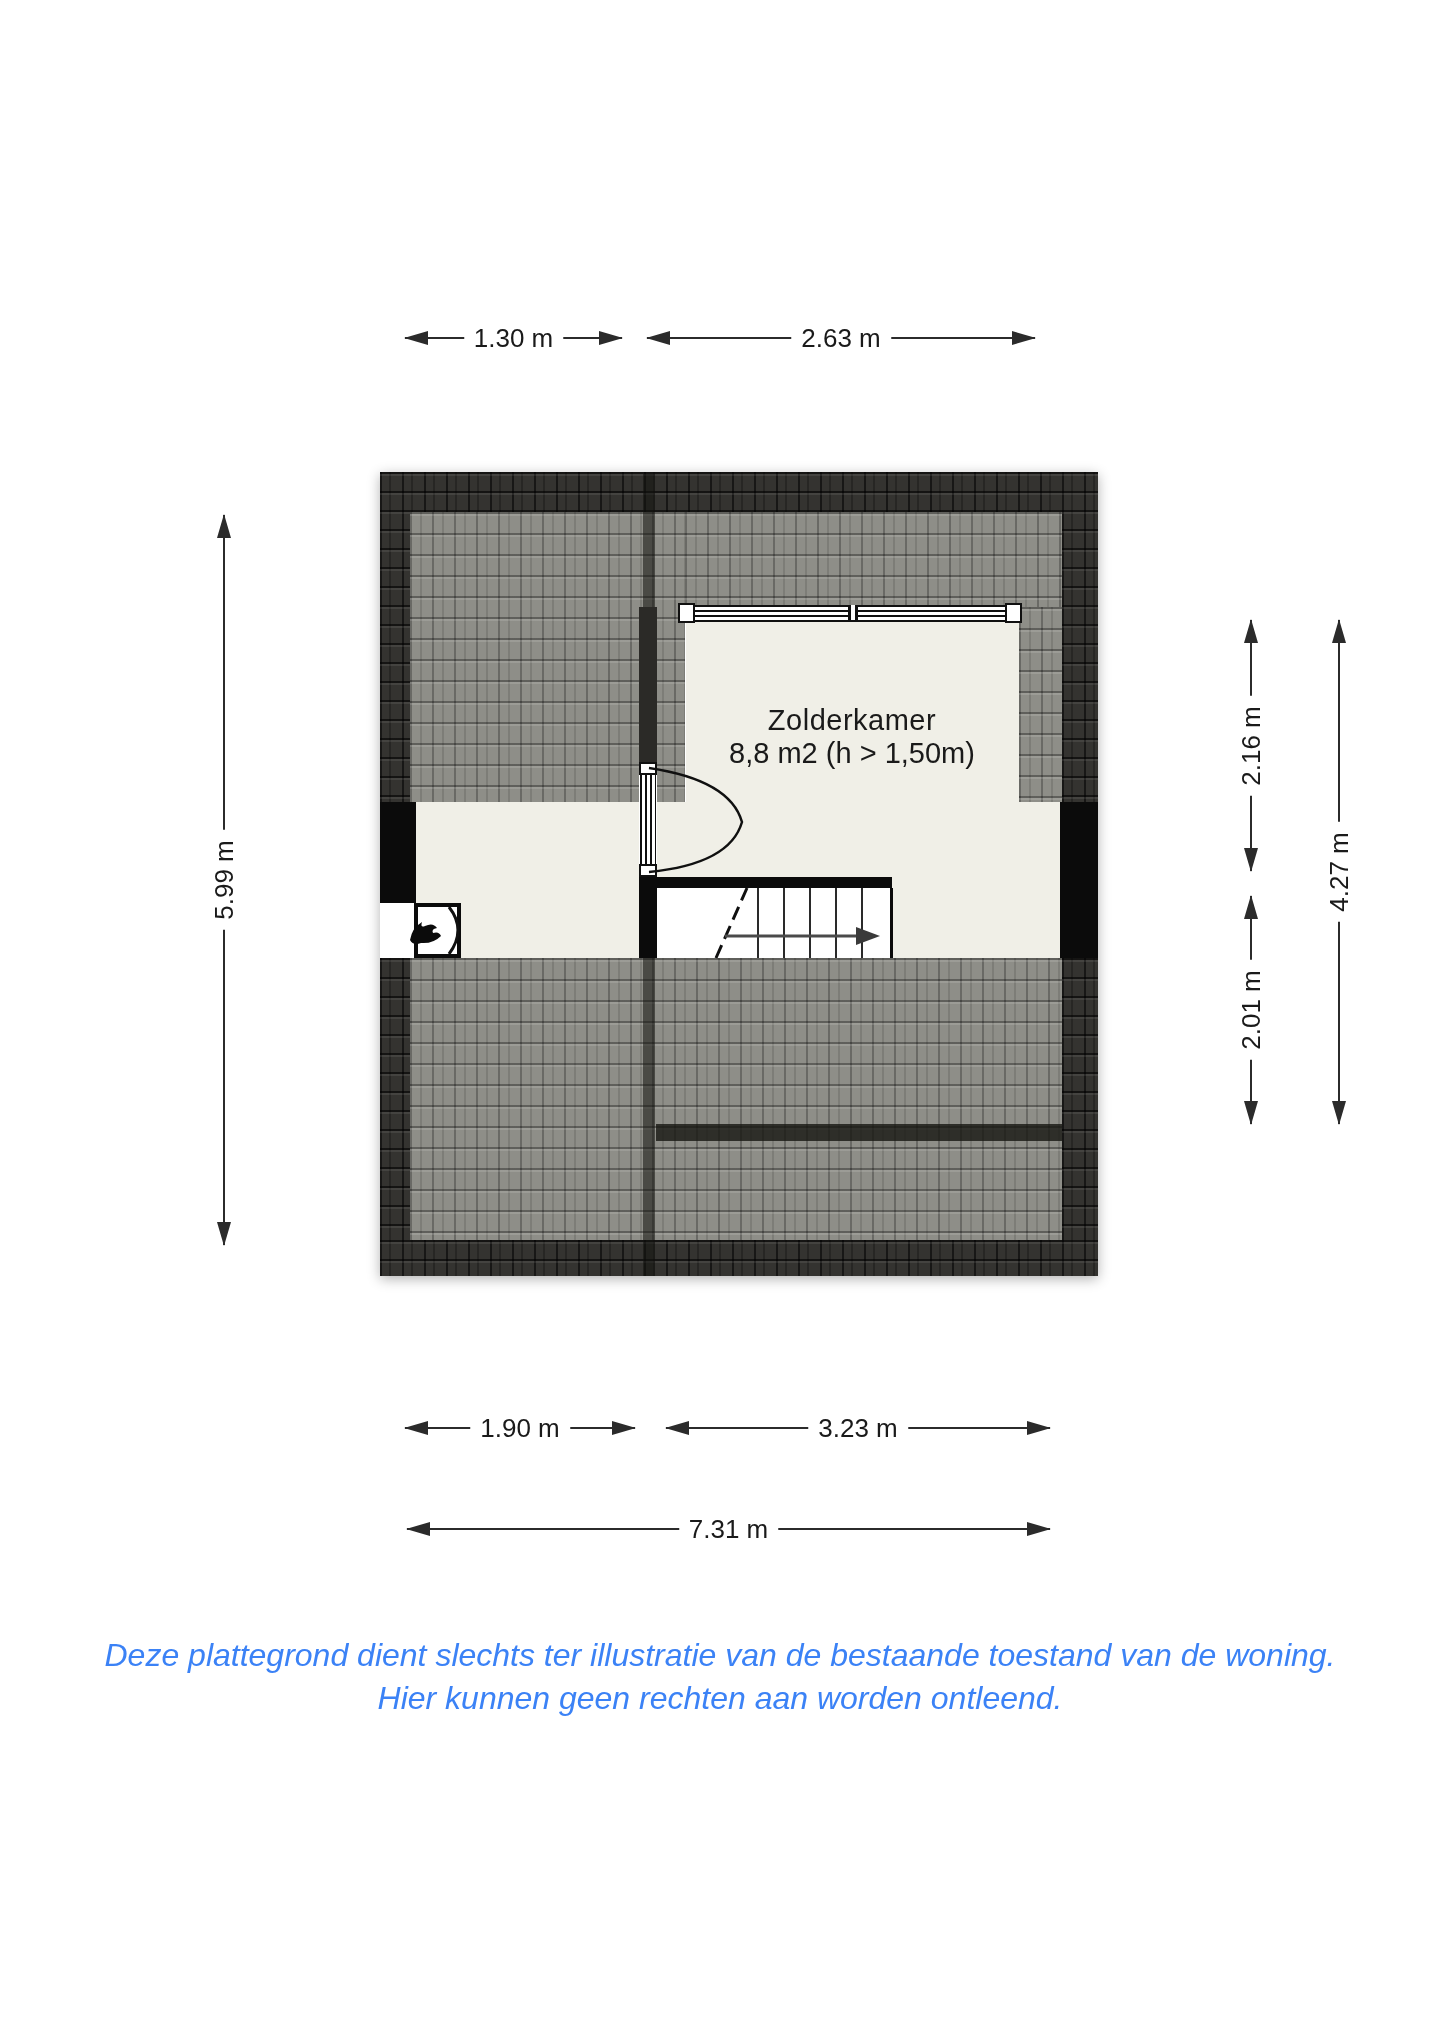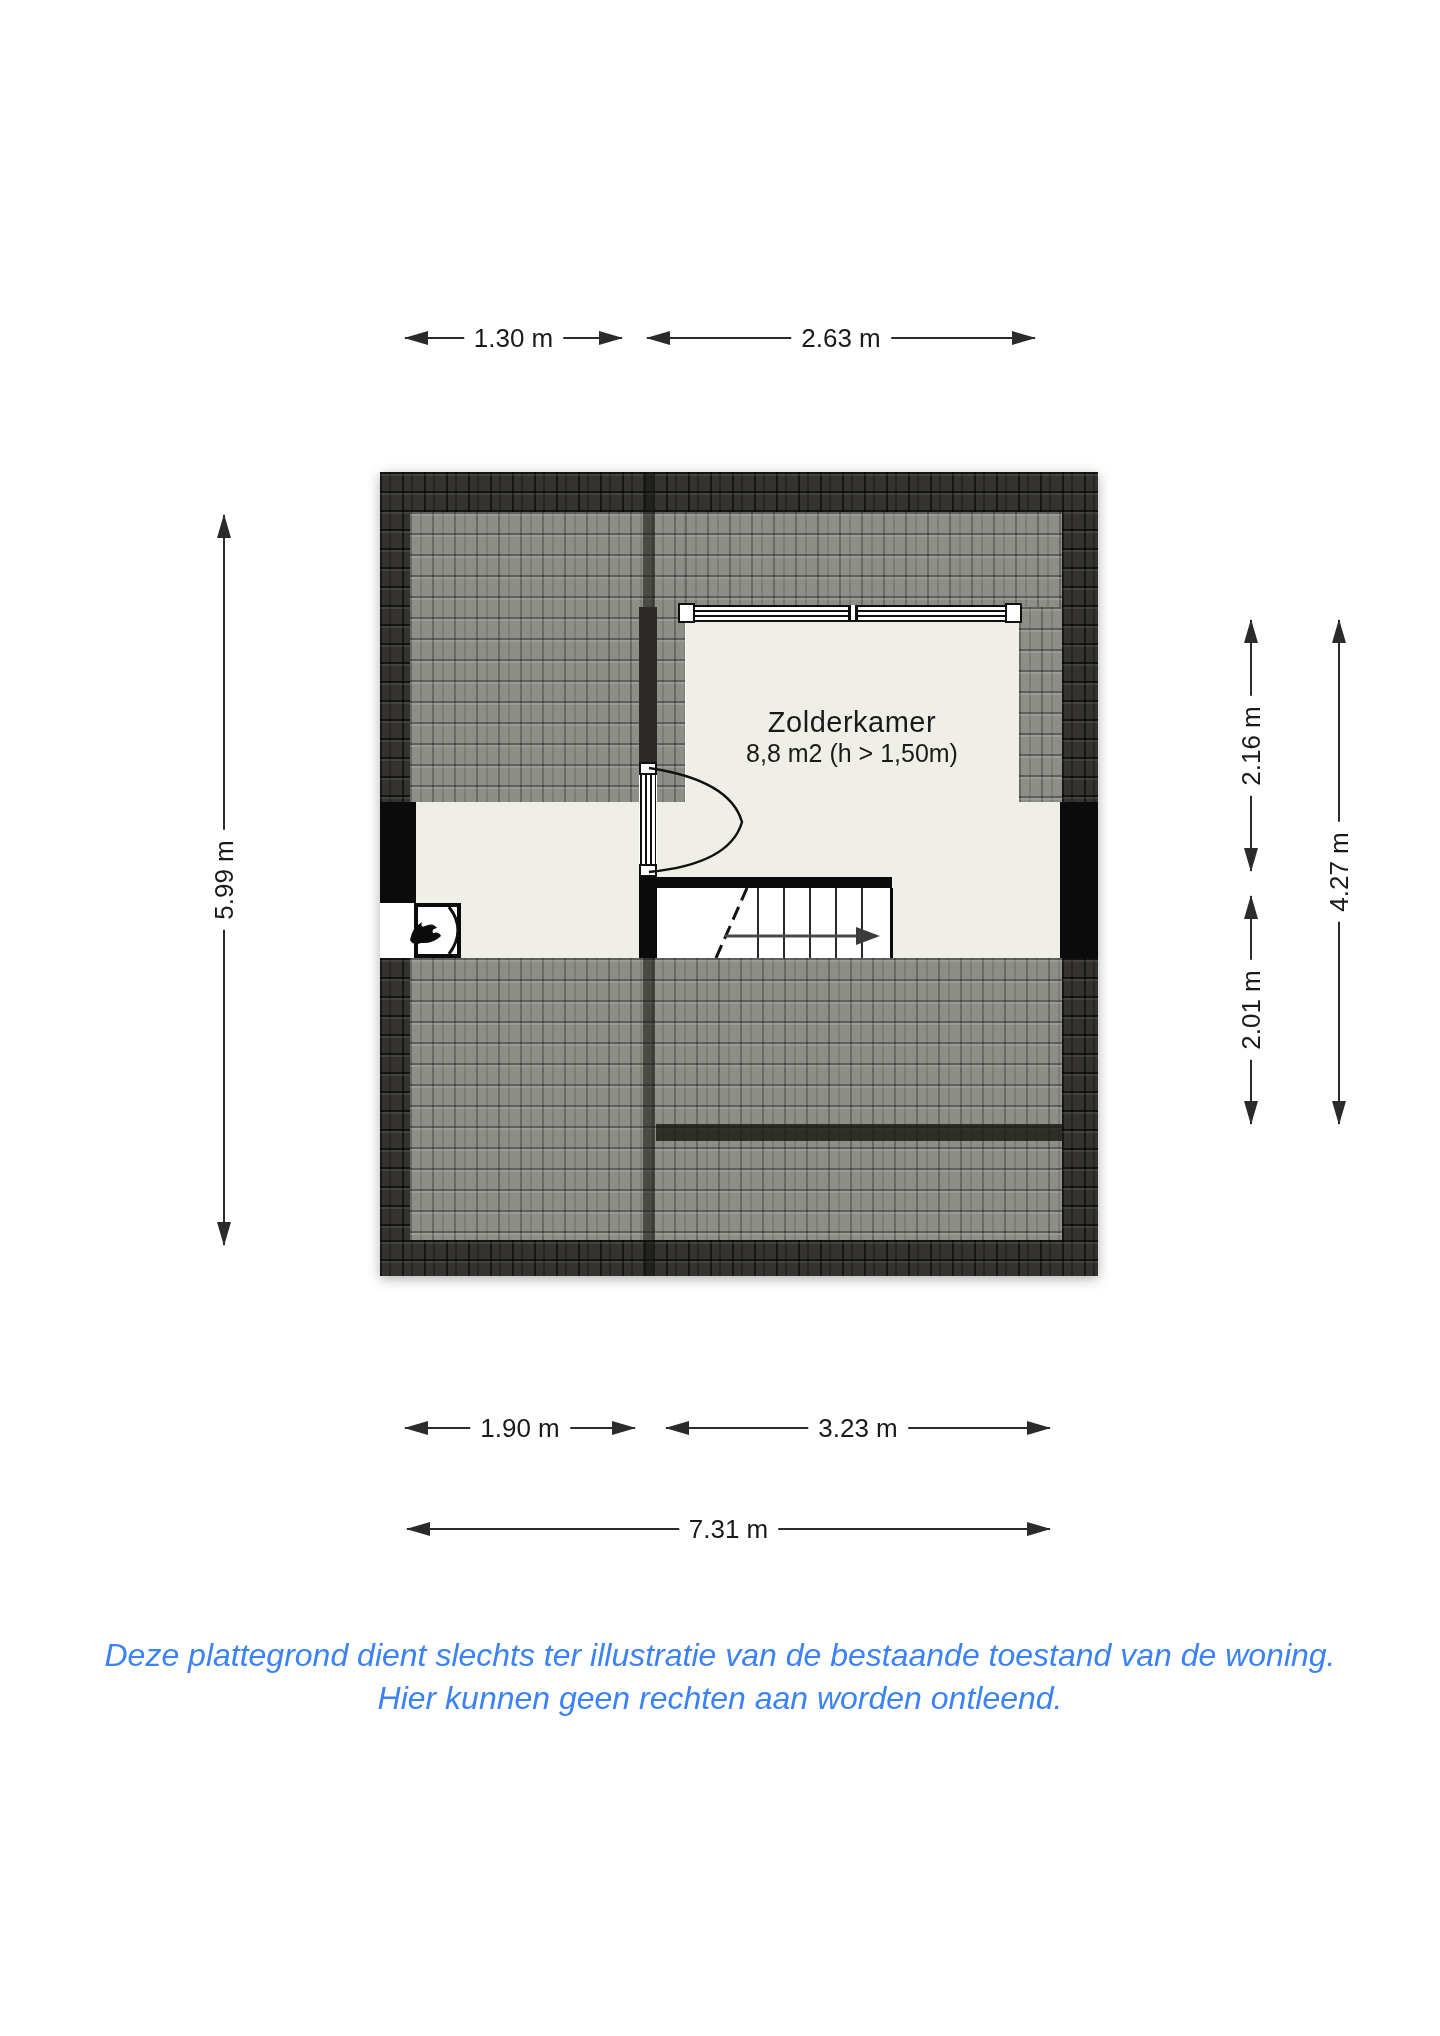--- a/index.html
+++ b/index.html
@@ -48,21 +48,21 @@
   .door-post{background:#ffffff;border:2px solid #101010;box-sizing:border-box;}
 
   .tread{background:#2a2a2a;width:2px;}
   .stair-rightwall{background:#0b0b0b;}
 
   .closet{background:#ffffff;border:4px solid #0b0b0b;box-sizing:border-box;}
 
   
   .room-label{transform:translate(-50%,-50%);text-align:center;white-space:nowrap;}
   .room-name{font-size:29px;letter-spacing:.5px;}
-  .room-sub{font-size:25px;}
+  .room-sub{font-size:29px;}
 
   
   .hdim{height:0;border-top:2px solid #2b2b2b;}
   .hdim .ah-l,.hdim .ah-r{position:absolute;top:-8px;width:0;height:0;
     border-top:7px solid transparent;border-bottom:7px solid transparent;}
   .hdim .ah-l{left:-1px;border-right:24px solid #2b2b2b;}
   .hdim .ah-r{right:-1px;border-left:24px solid #2b2b2b;}
   .hdim .dlbl{position:absolute;left:50%;top:-1px;transform:translate(-50%,-50%);
     background:#ffffff;padding:0 10px;font-size:26px;white-space:nowrap;}
 

